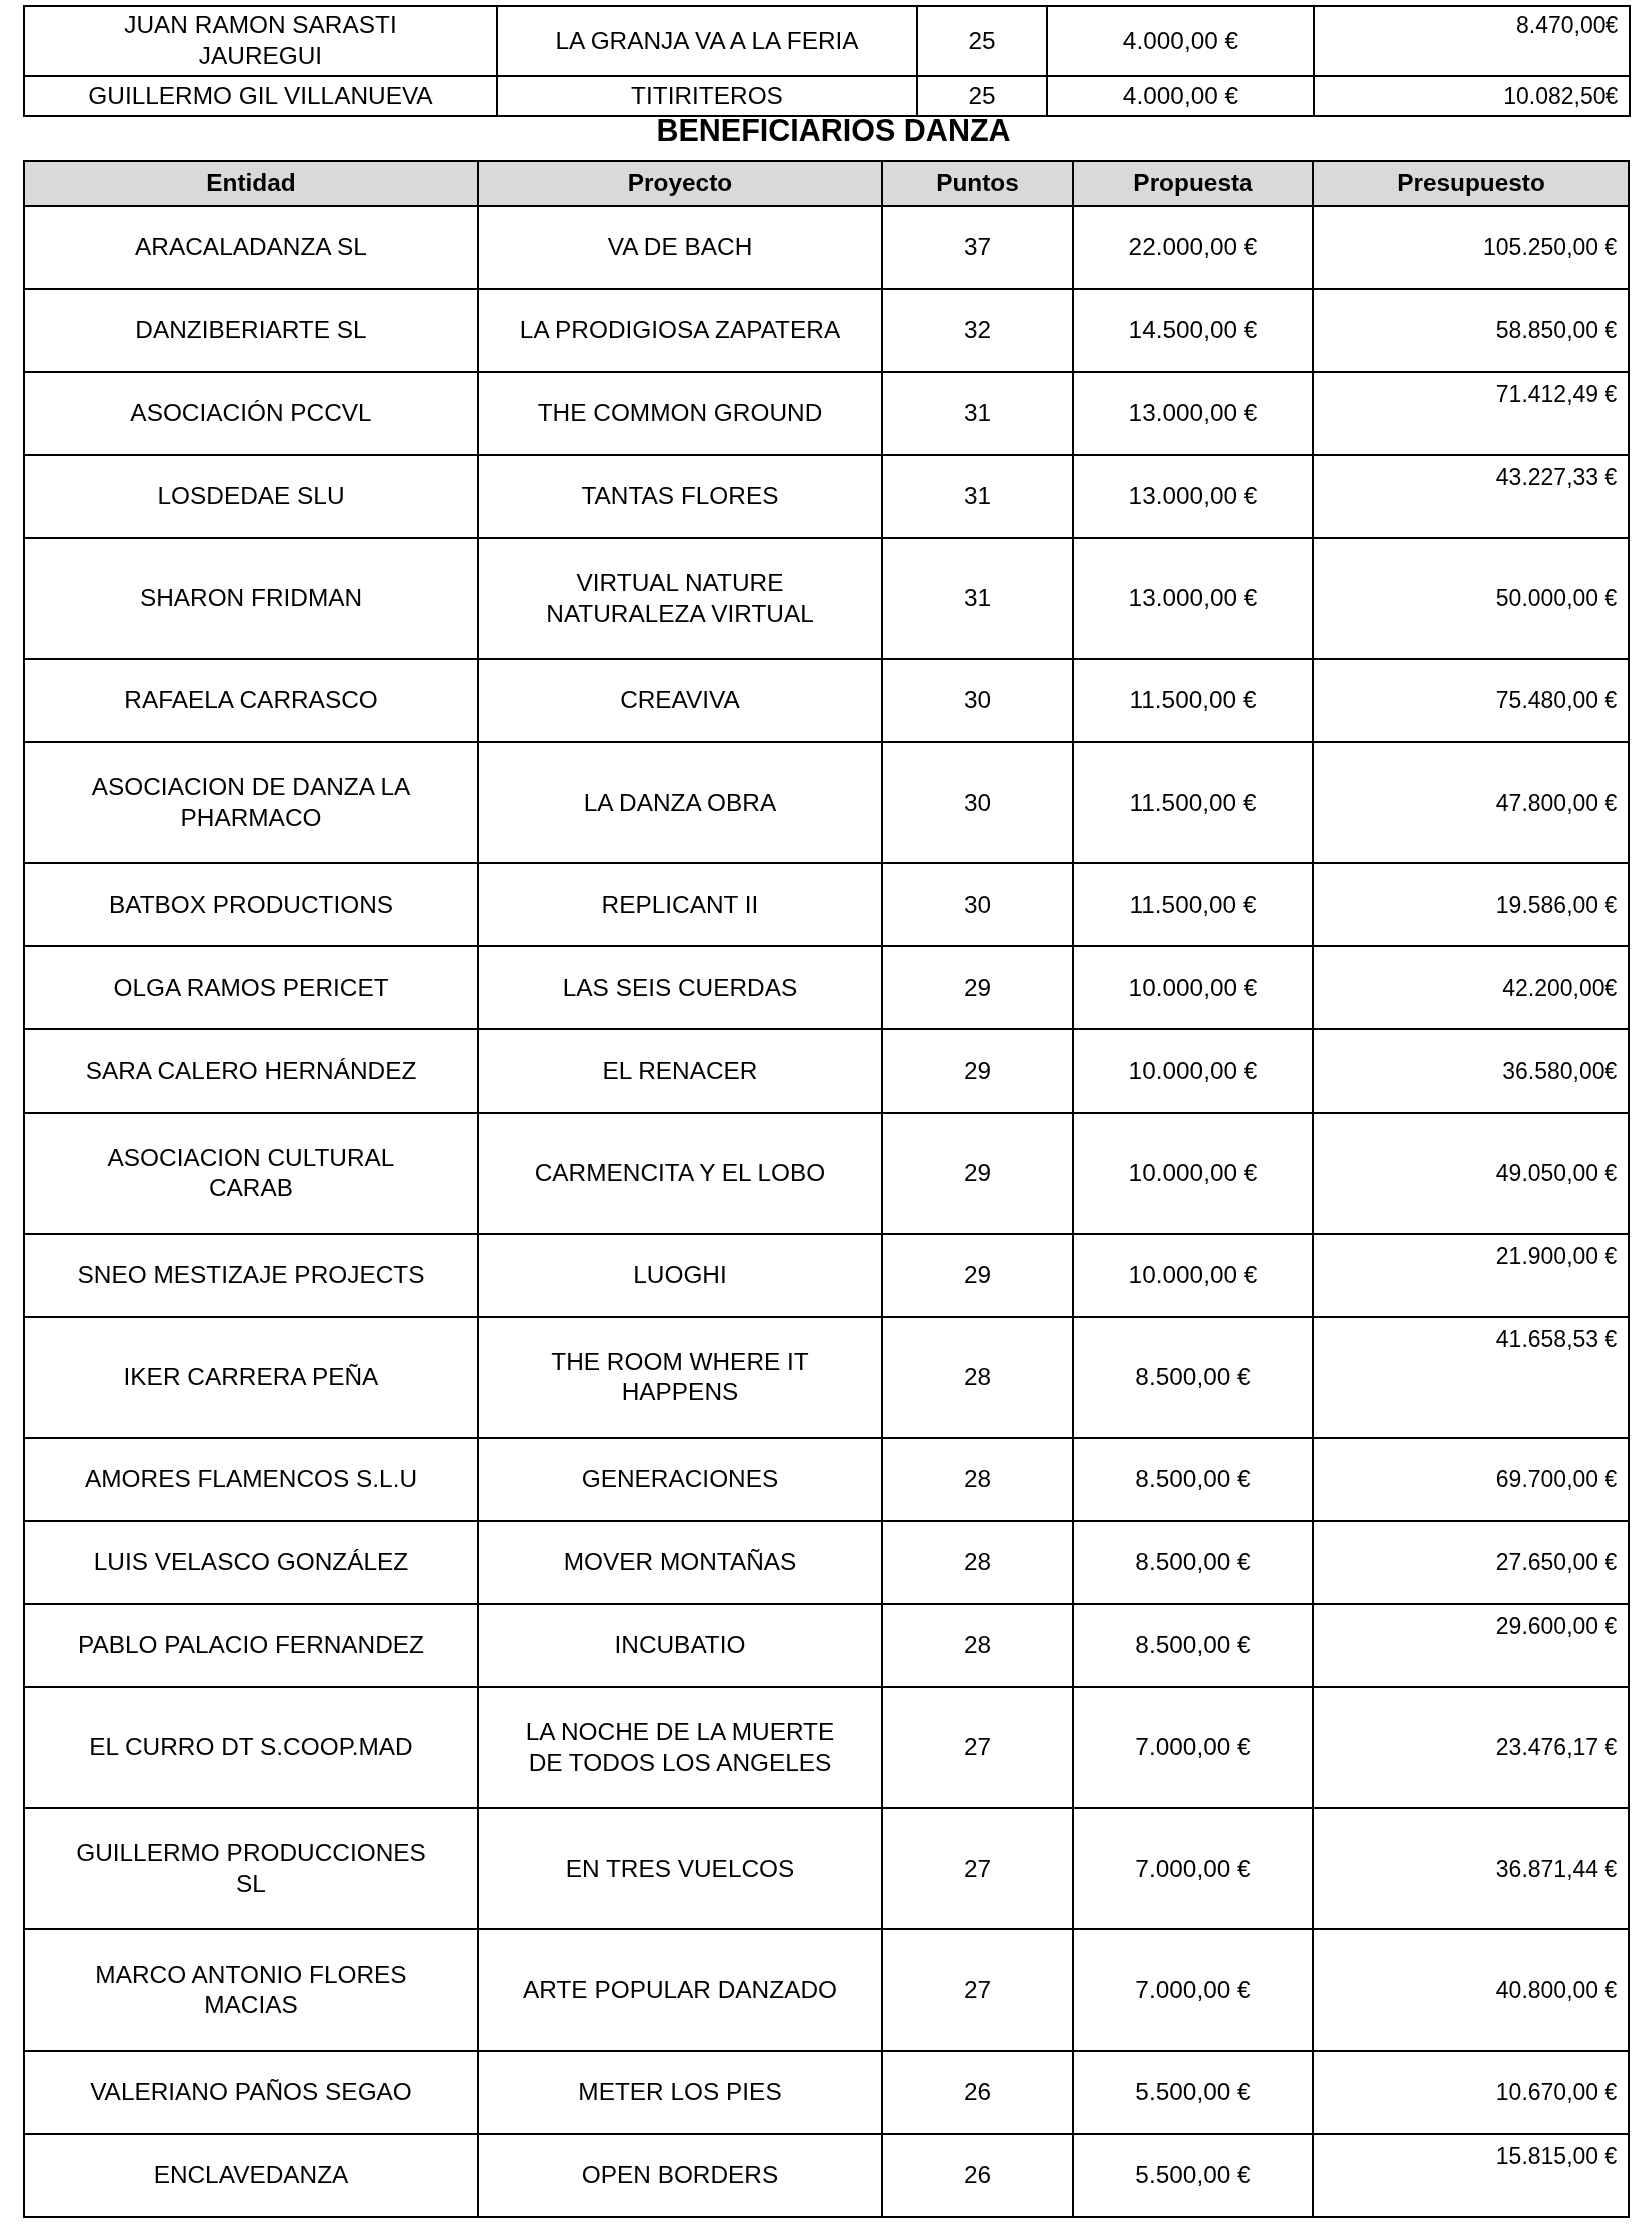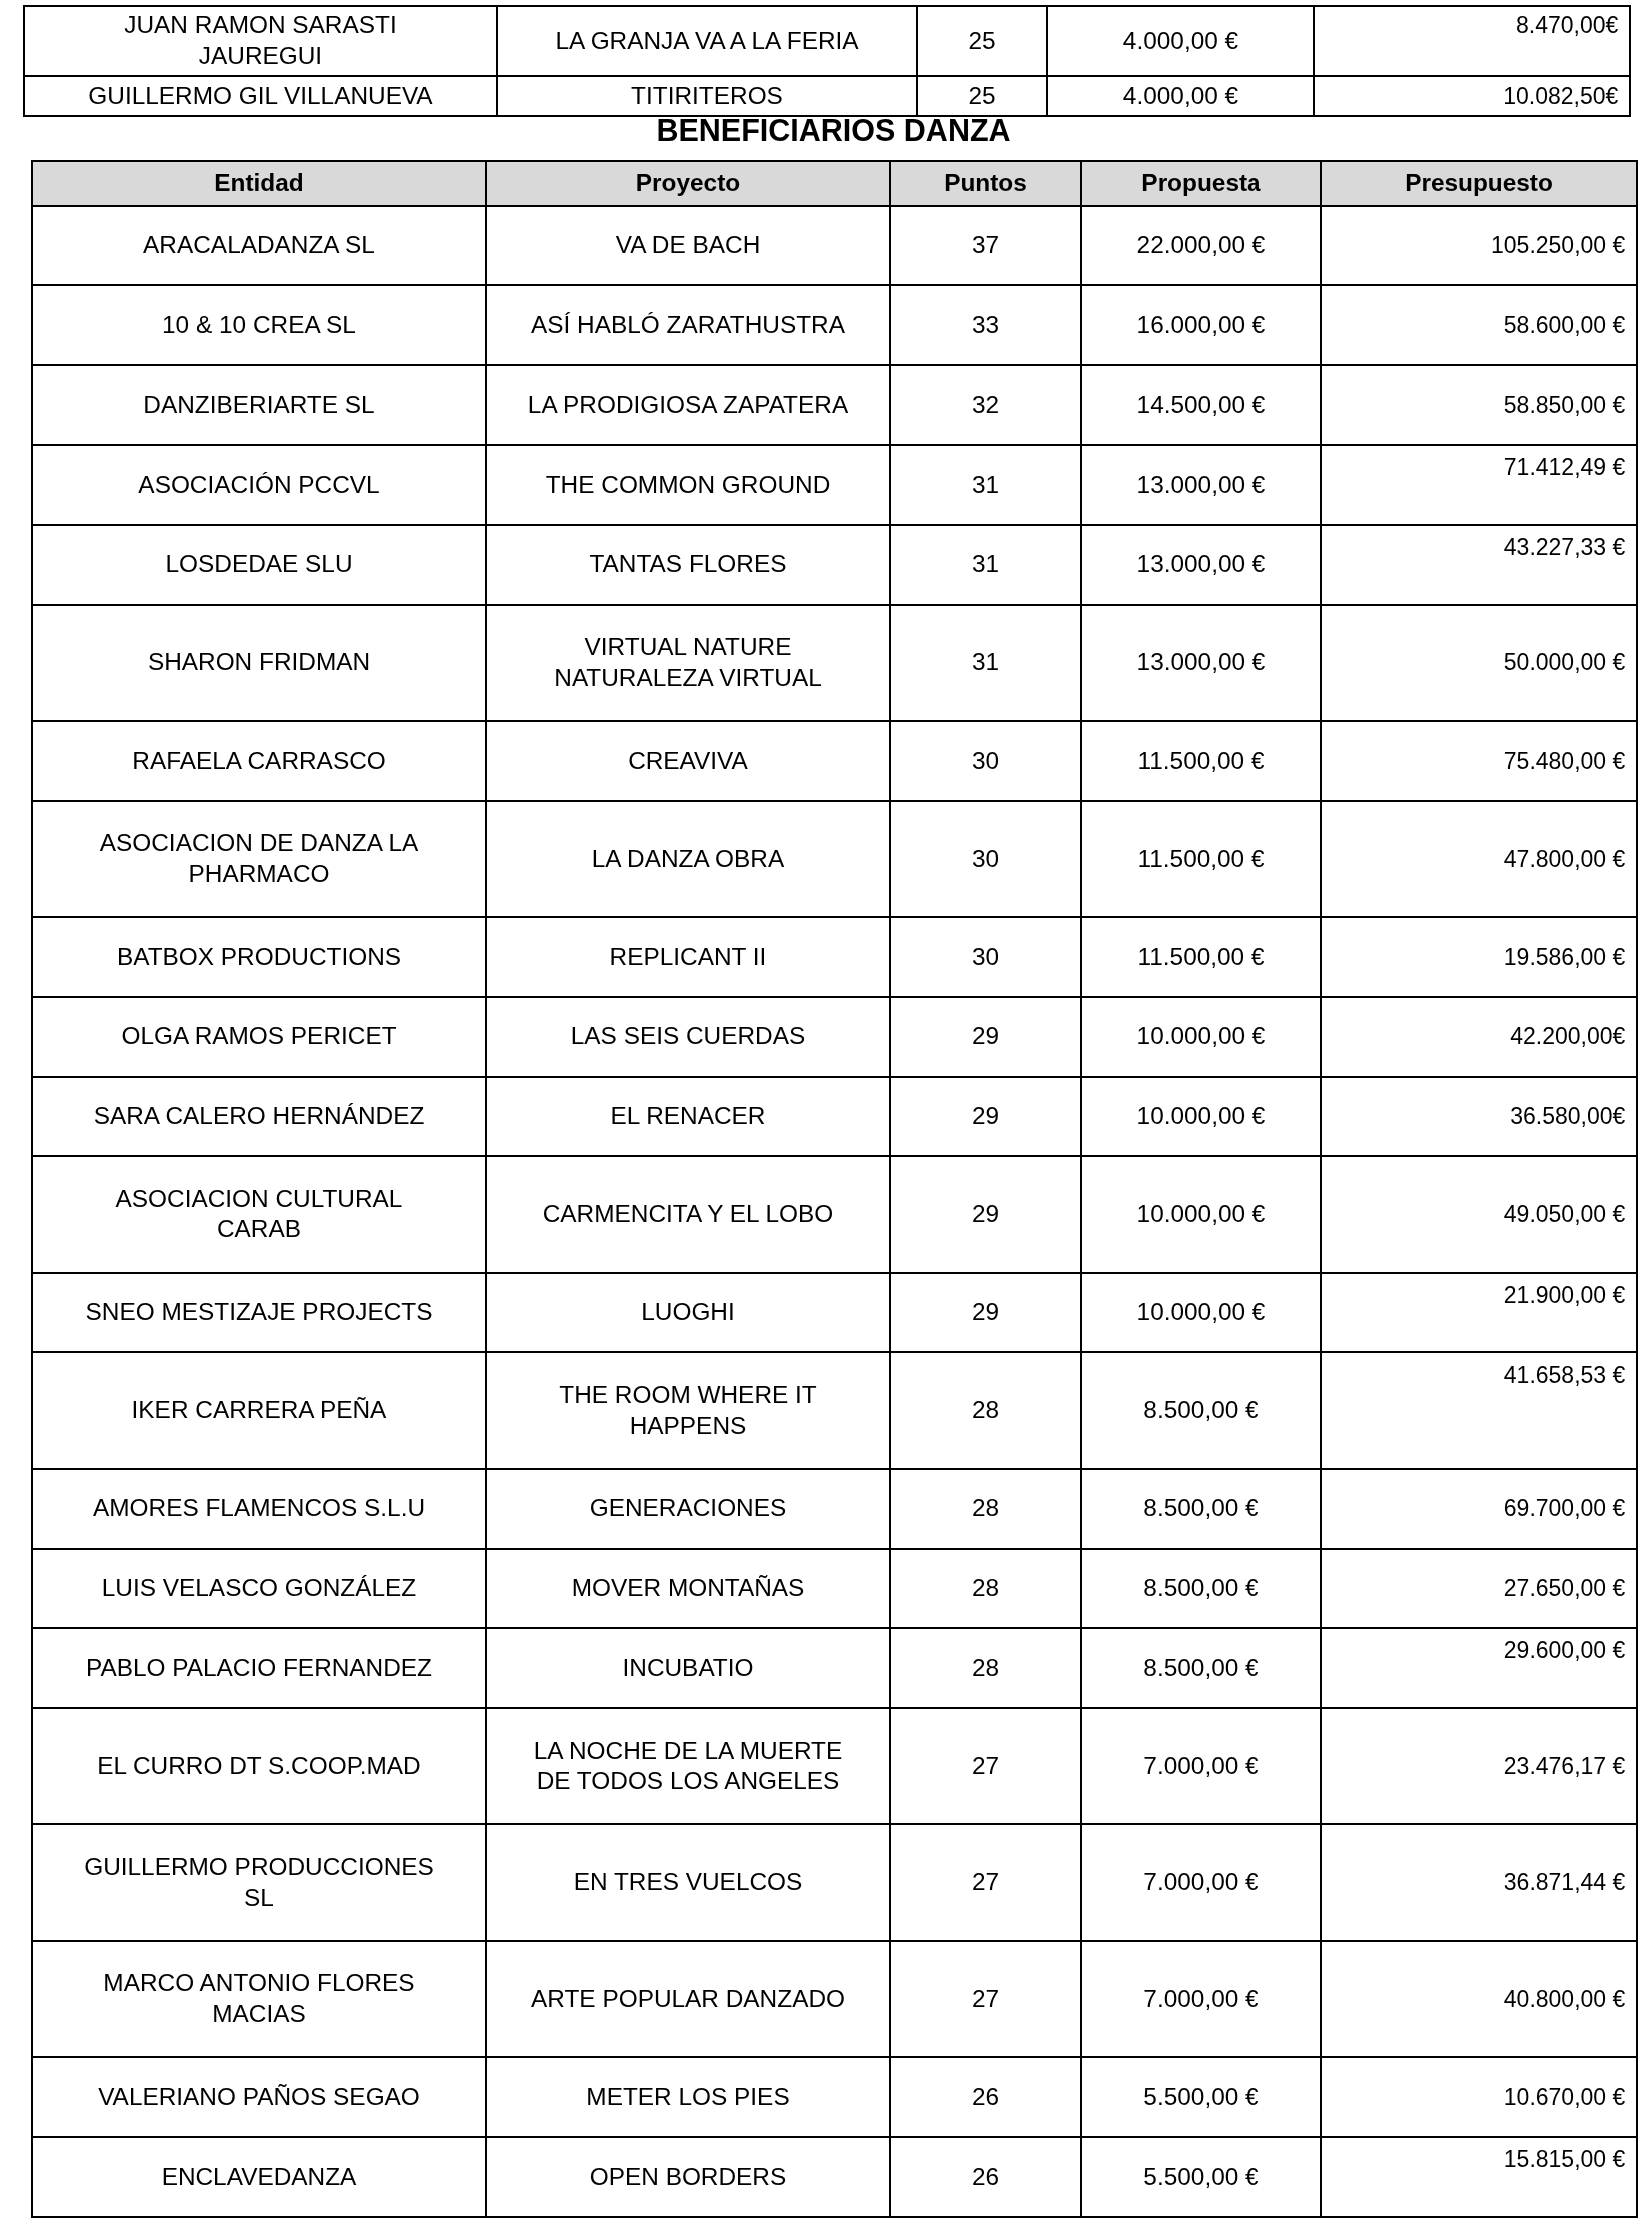--- a/index.html
+++ b/index.html
@@ -35,21 +35,21 @@
   
   .section-title {
     position: absolute; top: 113px; left: 8px;
     width: 1651px;
     text-align: center;
     font-size: 30.5px; font-weight: bold;
     line-height: 35px;
   }
 
   
-  .main-table { position: absolute; left: 31px; top: 160px; width: 1605px; height: 2058px; }
+  .main-table { position: absolute; left: 23px; top: 160px; width: 1605px; height: 2058px; }
   .main-table th {
     background: var(--header-bg, #d9d9d9);
     font-size: 24.4px; line-height: 30.5px; font-weight: bold;
     text-align: center; vertical-align: middle;
     padding: 6.1px;
   }
   .main-table td {
     font-size: 24.4px; line-height: 30.5px;
     text-align: center; vertical-align: middle;
     padding: 17px 6.1px;
@@ -122,27 +122,20 @@
     </thead>
     <tbody id="danza-tbody">
         <tr>
           <td class="col-entidad">ARACALADANZA SL</td>
           <td class="col-proyecto">VA DE BACH</td>
           <td class="col-puntos">37</td>
           <td class="col-propuesta">22.000,00 €</td>
           <td class="col-presupuesto">105.250,00 €</td>
         </tr>
         <tr>
-          <td class="col-entidad">10 &amp; 10 CREA SL</td>
-          <td class="col-proyecto">ASÍ HABLÓ ZARATHUSTRA</td>
-          <td class="col-puntos">33</td>
-          <td class="col-propuesta">16.000,00 €</td>
-          <td class="col-presupuesto">58.600,00 €</td>
-        </tr>
-        <tr>
           <td class="col-entidad">DANZIBERIARTE SL</td>
           <td class="col-proyecto">LA PRODIGIOSA ZAPATERA</td>
           <td class="col-puntos">32</td>
           <td class="col-propuesta">14.500,00 €</td>
           <td class="col-presupuesto">58.850,00 €</td>
         </tr>
         <tr>
           <td class="col-entidad">ASOCIACIÓN PCCVL</td>
           <td class="col-proyecto">THE COMMON GROUND</td>
           <td class="col-puntos">31</td>

